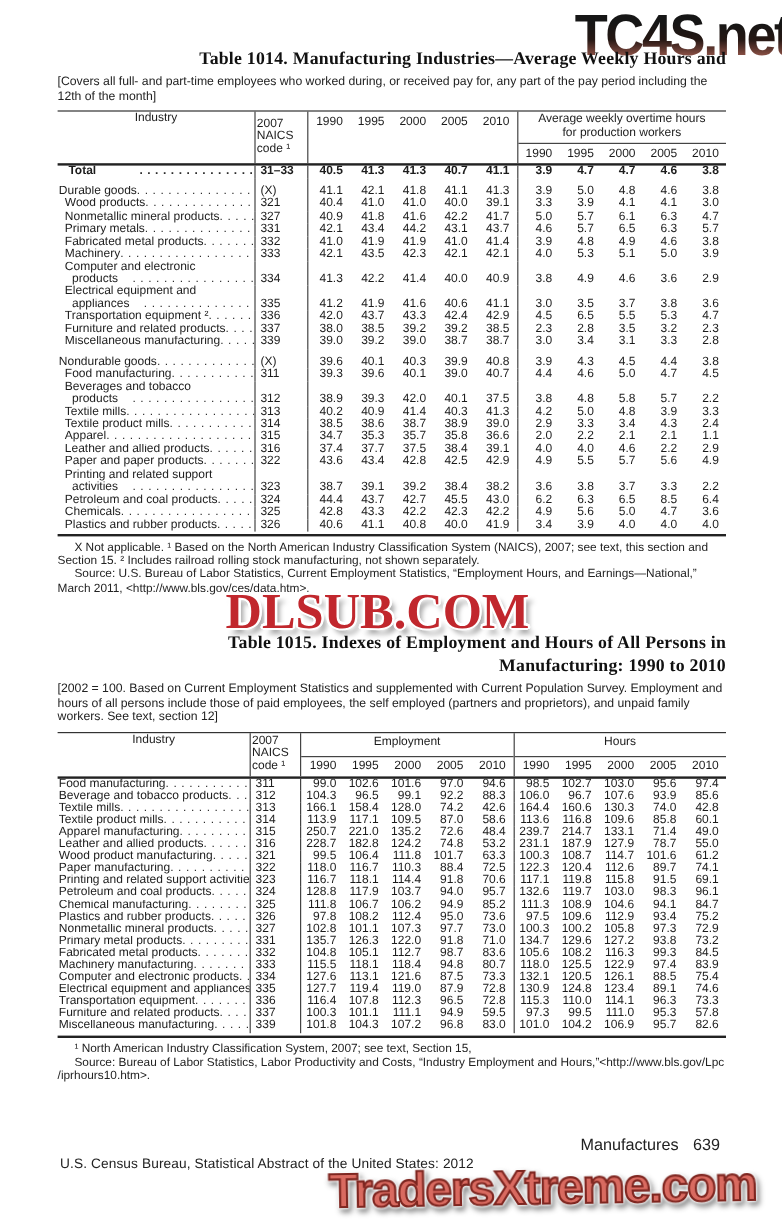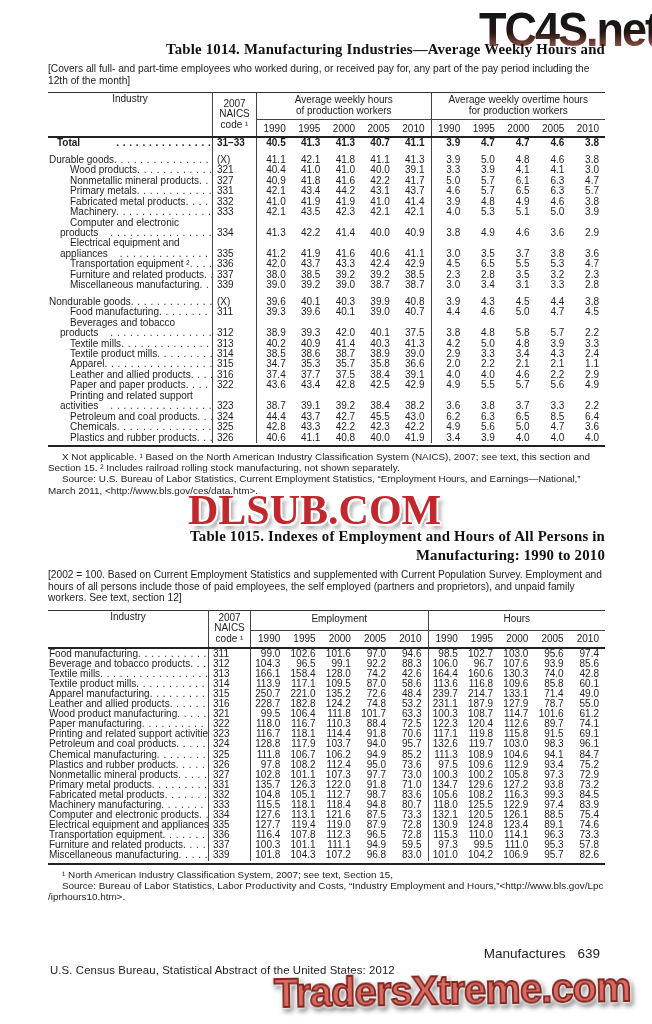--- a/index.html
+++ b/index.html
@@ -14,21 +14,21 @@
   #section-1015{top:527px;}
 
   .t-title{font-family:"Liberation Serif",serif;font-weight:700;
            font-size:14.8px;line-height:19px;letter-spacing:.2px;color:#111;text-align:right;}
   .t-note{font-size:10.2px;line-height:11.6px;margin-top:4px;color:#222;}
 
   
   .dtable{margin-top:6px;font-size:10px;}
   .thead{display:flex;align-items:stretch;border-top:1px solid #333;border-bottom:2px solid #222;}
   .h-ind{display:flex;align-items:flex-start;justify-content:center;}
-  .h-code{display:flex;flex-direction:column;align-items:center;justify-content:center;
+  .h-code{display:flex;flex-direction:column;align-items:flex-start;justify-content:center;
           border-left:1px solid #444;line-height:10.6px;padding:2px 1px;text-align:center;}
   .h-grp{display:flex;flex-direction:column;border-left:1px solid #444;}
   .g-title{flex:1;display:flex;flex-direction:column;align-items:center;justify-content:center;
            text-align:center;border-bottom:1px solid #444;line-height:10.6px;padding:2px 0 3px;}
   .g-years{display:flex;}
   .g-years .y{flex:1;text-align:right;padding:2.5px 6px 2.5px 0;}
 
   .tbody{border-bottom:2px solid #222;padding-bottom:2px;}
   .trow{display:flex;align-items:stretch;}
   .trow.bold{font-weight:700;}
@@ -36,21 +36,21 @@
   .c{display:flex;align-items:flex-end;}
   .c.ind{flex-direction:column;align-items:stretch;justify-content:flex-end;}
   .c.code{border-left:1px solid #444;padding-left:4px;}
   .grp{display:flex;align-items:flex-end;border-left:1px solid #444;}
   .grp .v{flex:1;text-align:right;padding-right:6px;white-space:nowrap;}
   .lline{display:flex;overflow:hidden;}
   .lline .txt{white-space:nowrap;}
   .dots{flex:1;overflow:hidden;white-space:nowrap;color:#2a2a2a;}
   .dots::after{content:" . . . . . . . . . . . . . . . . . . . . . . . . . . . . . . . . . . . . . . . . . . . .";letter-spacing:.5px;}
   .i0{padding-left:1px;}
-  .i1{padding-left:6px;margin-left:16px;}
+  .i1{padding-left:6px;}
   .i2{padding-left:9px;gap:36px;}
   .cont{padding-left:12px;gap:12px;}
 
   
   .t1014 .trow{line-height:10.45px;}
   .t1014 .h-ind,.t1014 .c.ind{width:164px;}
   .t1014 .h-code,.t1014 .c.code{width:44px;box-sizing:border-box;}
   .t1014 .h-grp,.t1014 .grp{width:174.5px;box-sizing:border-box;}
 
   
@@ -100,24 +100,20 @@
       <div class="thead">
         <div class="h-ind">
           <span>Industry</span>
         </div>
         <div class="h-code">
           <span>2007</span>
           <span>NAICS</span>
           <span>code ¹</span>
         </div>
         <div class="h-grp">
-          <div class="g-title">
-            <span>Average weekly hours</span>
-            <span>of production workers</span>
-          </div>
           <div class="g-years">
             <span class="y">1990</span>
             <span class="y">1995</span>
             <span class="y">2000</span>
             <span class="y">2005</span>
             <span class="y">2010</span>
           </div>
         </div>
         <div class="h-grp">
           <div class="g-title">

